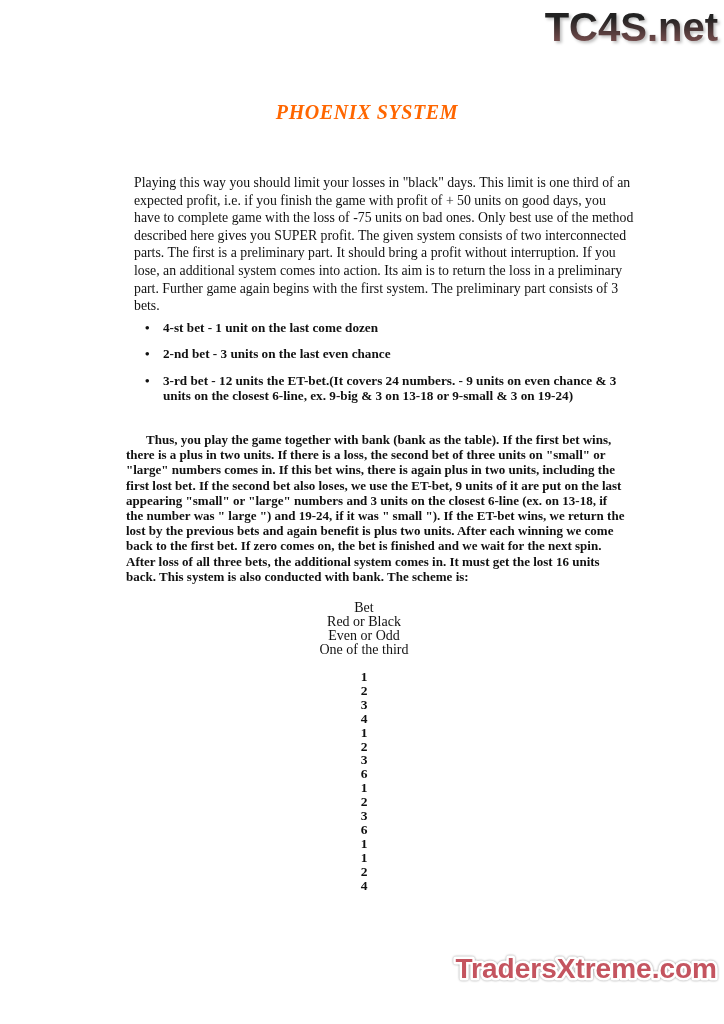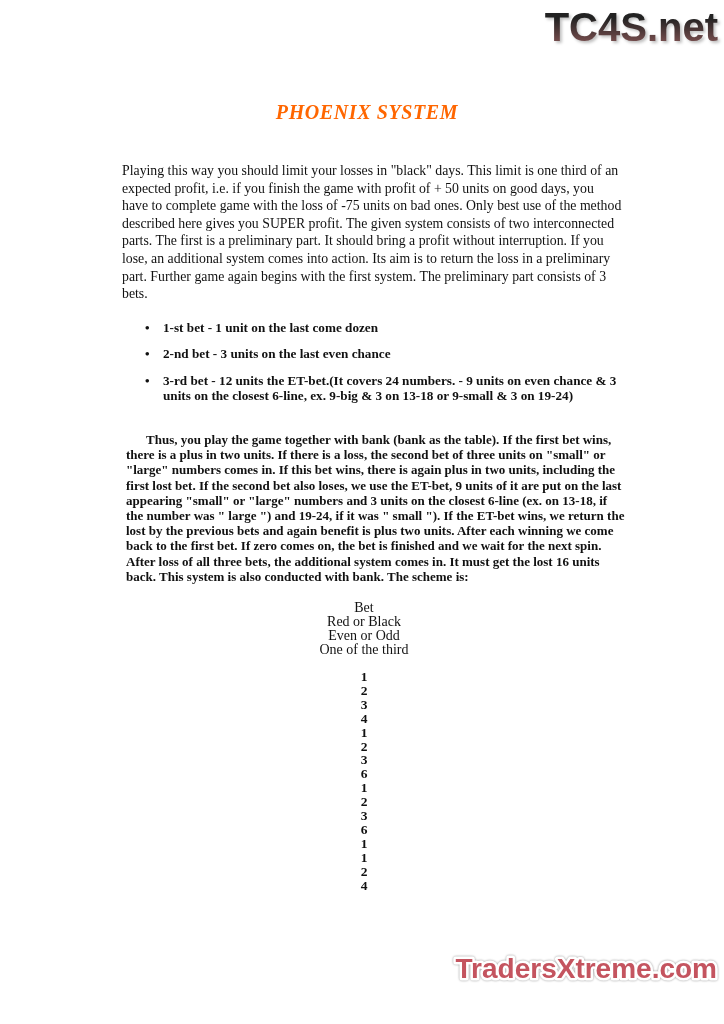--- a/index.html
+++ b/index.html
@@ -13,21 +13,21 @@
   .top-logo svg { filter: drop-shadow(2px 2px 1.5px #bfbfbf); }
 
   
   .title {
     position:absolute; top:96px; left:0; width:724px; margin:5px;
     text-align:center; font-size:20px; font-weight:bold; font-style:italic;
     color:#ff6600; letter-spacing:0.6px;
   }
 
   .intro {
-    position:absolute; top:158px; left:118px; width:500px; margin:4px;
+    position:absolute; top:158px; left:118px; width:500px; margin:16px;
     font-size:13.8px; line-height:17.6px;
   }
 
   .bets {
     position:absolute; top:320px; left:145px; width:472px; margin:0; padding:0;
     list-style:none; font-weight:bold; font-size:13.2px; line-height:15.4px;
   }
   .bets li { display:flex; margin-bottom:11px; }
   .bullet-dot { width:18px; flex:0 0 18px; font-size:13px; }
 
@@ -71,21 +71,21 @@
     </svg>
   </div>
 
   <h1 class="title">PHOENIX SYSTEM</h1>
 
   <p class="intro">Playing this way you should limit your losses in "black" days. This limit is one third of an expected profit, i.e. if you finish the game with profit of + 50 units on good days, you have to complete game with the loss of -75 units on bad ones. Only best use of the method described here gives you SUPER profit. The given system consists of two interconnected parts. The first is a preliminary part. It should bring a profit without interruption. If you lose, an additional system comes into action. Its aim is to return the loss in a preliminary part. Further game again begins with the first system. The preliminary part consists of 3 bets.</p>
 
   <ul class="bets">
     <li>
       <span class="bullet-dot">•</span>
-      <span>1-st bet - 1 unit on the last come dozen</span>
+      <span>4-st bet - 1 unit on the last come dozen</span>
     </li>
     <li>
       <span class="bullet-dot">•</span>
       <span>2-nd bet - 3 units on the last even chance</span>
     </li>
     <li>
       <span class="bullet-dot">•</span>
       <span>3-rd bet - 12 units the ET-bet.(It covers 24 numbers. - 9 units on even chance &amp; 3 units on the closest 6-line, ex. 9-big &amp; 3 on 13-18 or 9-small &amp; 3 on 19-24)</span>
     </li>
   </ul>

